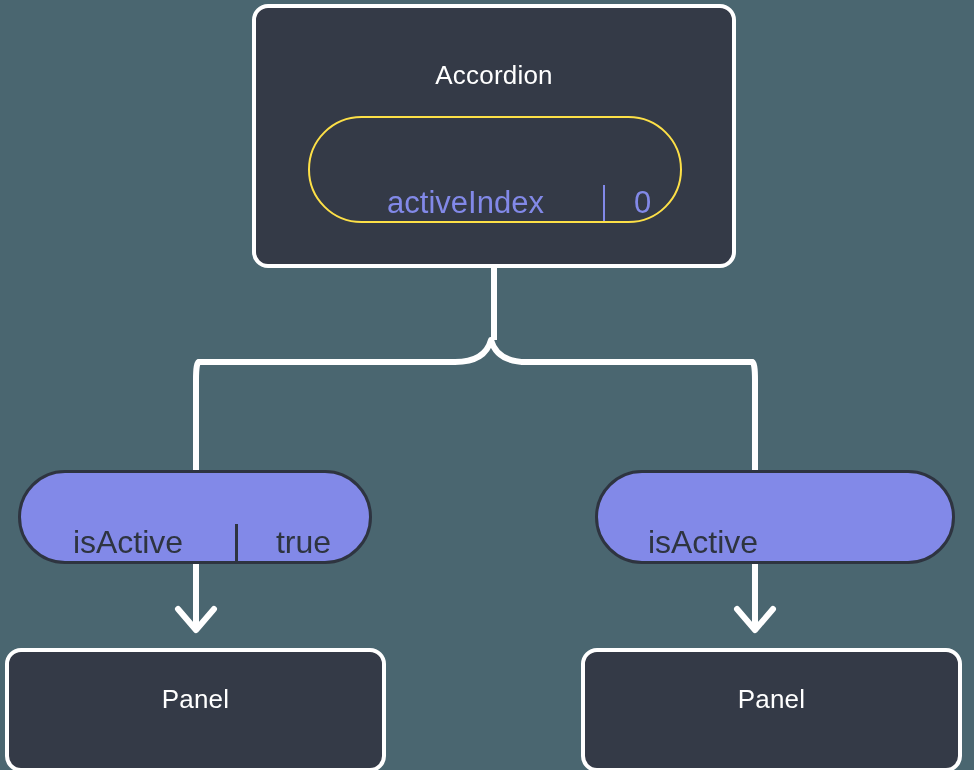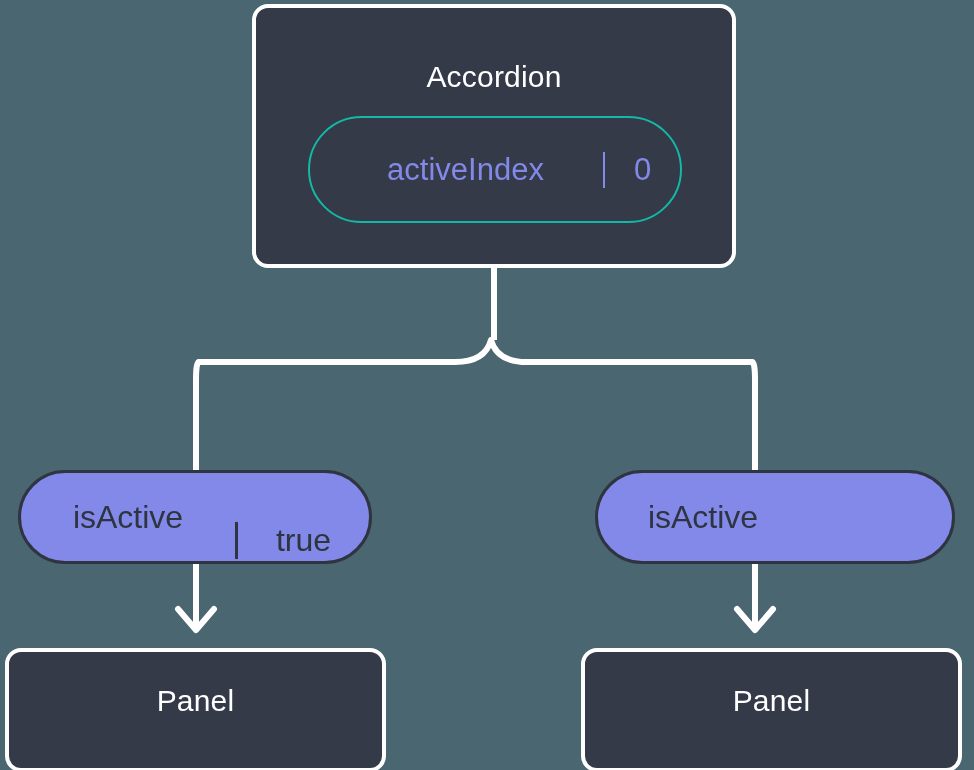--- a/index.html
+++ b/index.html
@@ -32,42 +32,42 @@
     background: #343A47;
     border: 4px solid #FFFFFF;
     border-radius: 16px;
   }
   .node-title {
     position: absolute;
     left: 0;
     width: 100%;
     text-align: center;
     color: #FFFFFF;
-    font-size: 30px;
+    font-size: 26px;
     font-weight: 500;
     letter-spacing: 0.2px;
     white-space: nowrap;
   }
 
   
   #root-card {
     left: 252px;
     top: 4px;
     width: 484px;
     height: 264px;
   }
   #root-title { top: 52px; }
 
   
   .pill-outline {
     position: absolute;
     box-sizing: border-box;
     display: flex;
-    align-items: center;
-    border: 2px solid #14b8a6;
+    align-items: flex-end;
+    border: 2px solid #fde047;
     border-radius: 999px;
     background: transparent;
     overflow: hidden;
   }
   .pill-outline .pill-key,
   .pill-outline .pill-val {
     display: flex;
     align-items: center;
     justify-content: center;
     color: #8289E8;
@@ -88,21 +88,21 @@
     top: 116px;
     width: 374px;
     height: 107px;
   }
 
   
   .pill-filled {
     position: absolute;
     box-sizing: border-box;
     display: flex;
-    align-items: center;
+    align-items: flex-end;
     background: #8289E8;
     border: 3px solid #2E3440;
     border-radius: 999px;
     overflow: hidden;
   }
   .pill-filled .pill-key,
   .pill-filled .pill-val {
     display: flex;
     align-items: center;
     justify-content: center;

